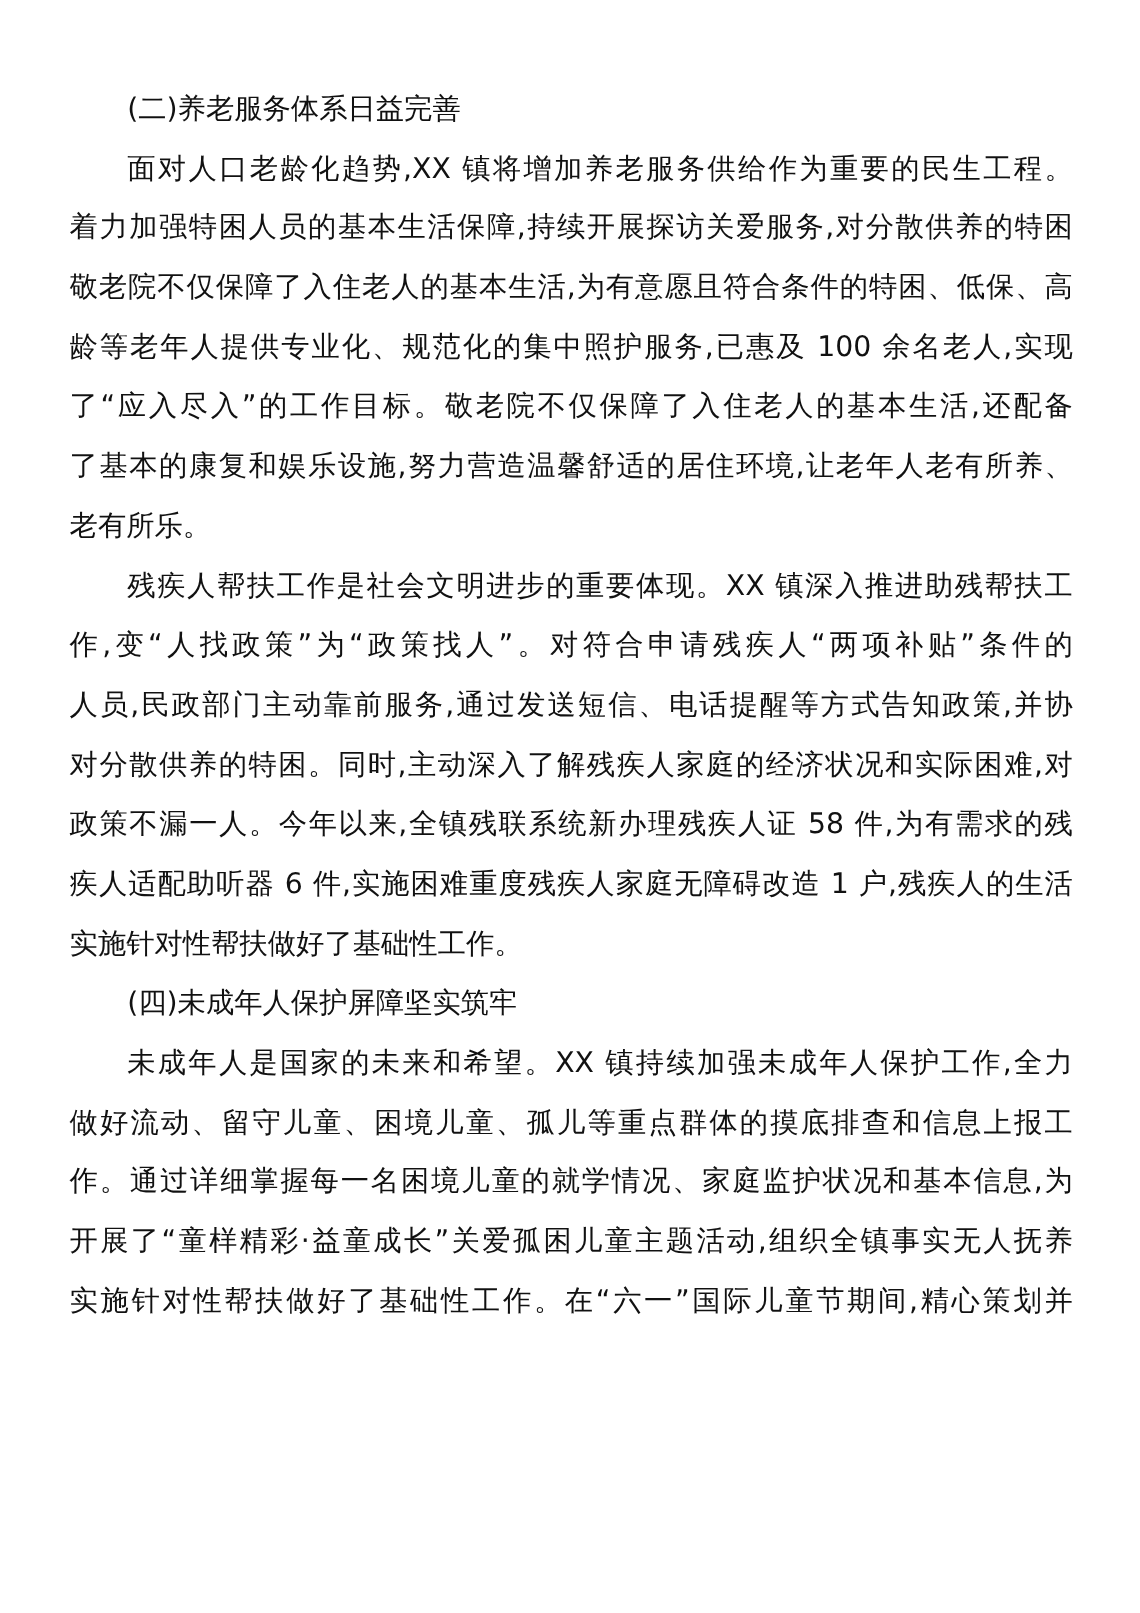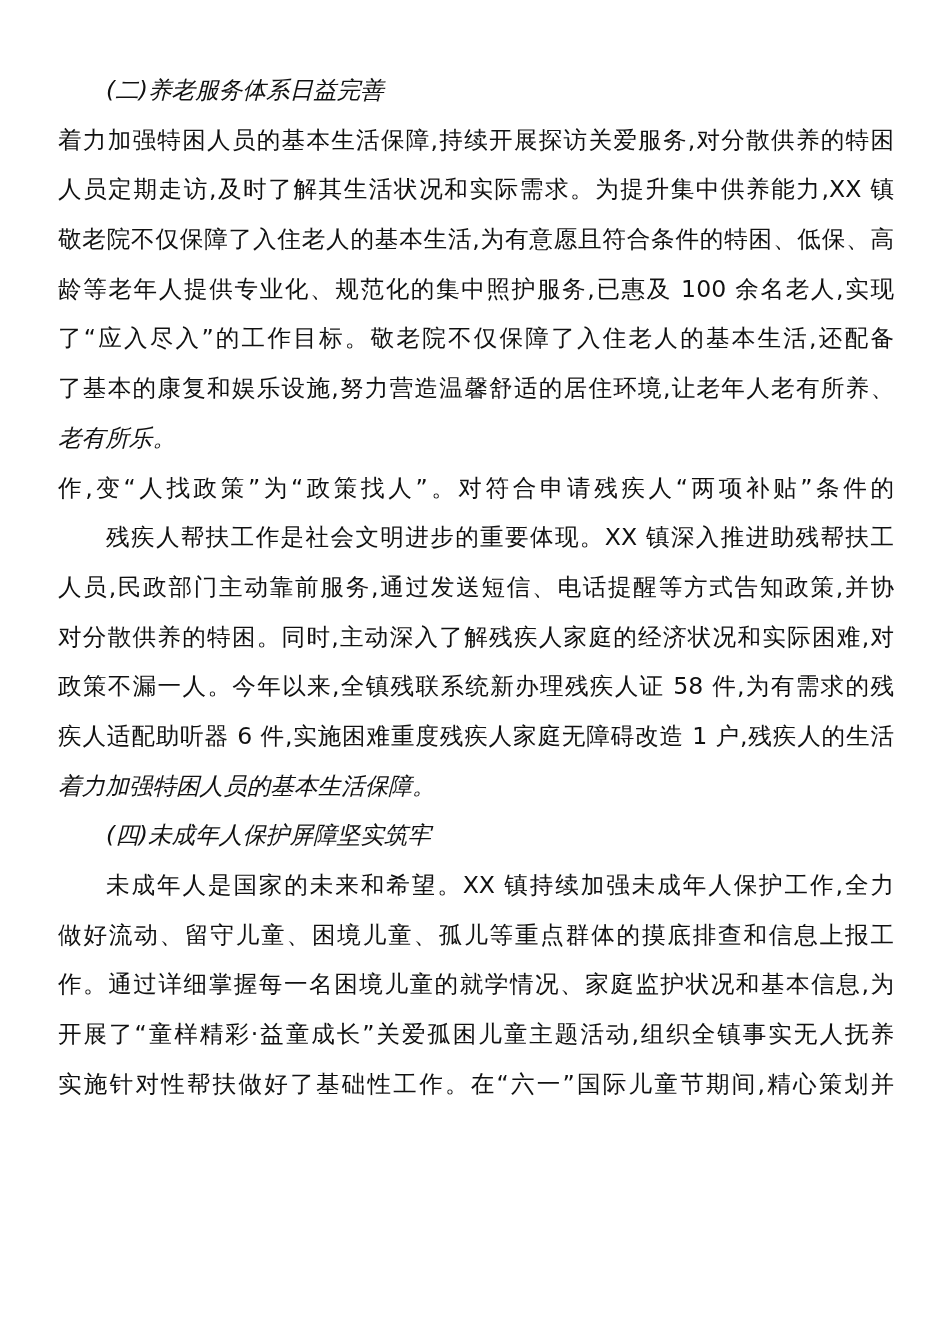--- a/index.html
+++ b/index.html
@@ -28,51 +28,49 @@
     white-space: nowrap;
     text-align: justify;
     text-align-last: justify;
     letter-spacing: 0;
   }
   .line.indent {
     padding-left: 48px;
   }
   .line.last {
     text-align-last: left;
-    font-style: italic;
   }
   .heading {
     text-align-last: left;
-    font-style: italic;
   }
 </style>
 </head>
 <body>
 
 <div class="page">
 
   <div class="line indent heading">(二)养老服务体系日益完善</div>
   <div>
+    <div class="line indent">面对人口老龄化趋势,XX 镇将增加养老服务供给作为重要的民生工程。</div>
     <div class="line">着力加强特困人员的基本生活保障,持续开展探访关爱服务,对分散供养的特困</div>
-    <div class="line">人员定期走访,及时了解其生活状况和实际需求。为提升集中供养能力,XX 镇</div>
     <div class="line">敬老院不仅保障了入住老人的基本生活,为有意愿且符合条件的特困、低保、高</div>
     <div class="line">龄等老年人提供专业化、规范化的集中照护服务,已惠及 100 余名老人,实现</div>
     <div class="line">了“应入尽入”的工作目标。敬老院不仅保障了入住老人的基本生活,还配备</div>
     <div class="line">了基本的康复和娱乐设施,努力营造温馨舒适的居住环境,让老年人老有所养、</div>
     <div class="line last">老有所乐。</div>
   </div>
 
   <div>
+    <div class="line indent">残疾人帮扶工作是社会文明进步的重要体现。XX 镇深入推进助残帮扶工</div>
     <div class="line">作,变“人找政策”为“政策找人”。对符合申请残疾人“两项补贴”条件的</div>
-    <div class="line indent">残疾人帮扶工作是社会文明进步的重要体现。XX 镇深入推进助残帮扶工</div>
     <div class="line">人员,民政部门主动靠前服务,通过发送短信、电话提醒等方式告知政策,并协</div>
     <div class="line">对分散供养的特困。同时,主动深入了解残疾人家庭的经济状况和实际困难,对</div>
     <div class="line">政策不漏一人。今年以来,全镇残联系统新办理残疾人证 58 件,为有需求的残</div>
     <div class="line">疾人适配助听器 6 件,实施困难重度残疾人家庭无障碍改造 1 户,残疾人的生活</div>
-    <div class="line last">着力加强特困人员的基本生活保障。</div>
+    <div class="line last">实施针对性帮扶做好了基础性工作。</div>
   </div>
 
   <div class="line indent heading">(四)未成年人保护屏障坚实筑牢</div>
   <div>
     <div class="line indent">未成年人是国家的未来和希望。XX 镇持续加强未成年人保护工作,全力</div>
     <div class="line">做好流动、留守儿童、困境儿童、孤儿等重点群体的摸底排查和信息上报工</div>
     <div class="line">作。通过详细掌握每一名困境儿童的就学情况、家庭监护状况和基本信息,为</div>
     <div class="line">开展了“童样精彩·益童成长”关爱孤困儿童主题活动,组织全镇事实无人抚养</div>
     <div class="line">实施针对性帮扶做好了基础性工作。在“六一”国际儿童节期间,精心策划并</div>
   </div>

